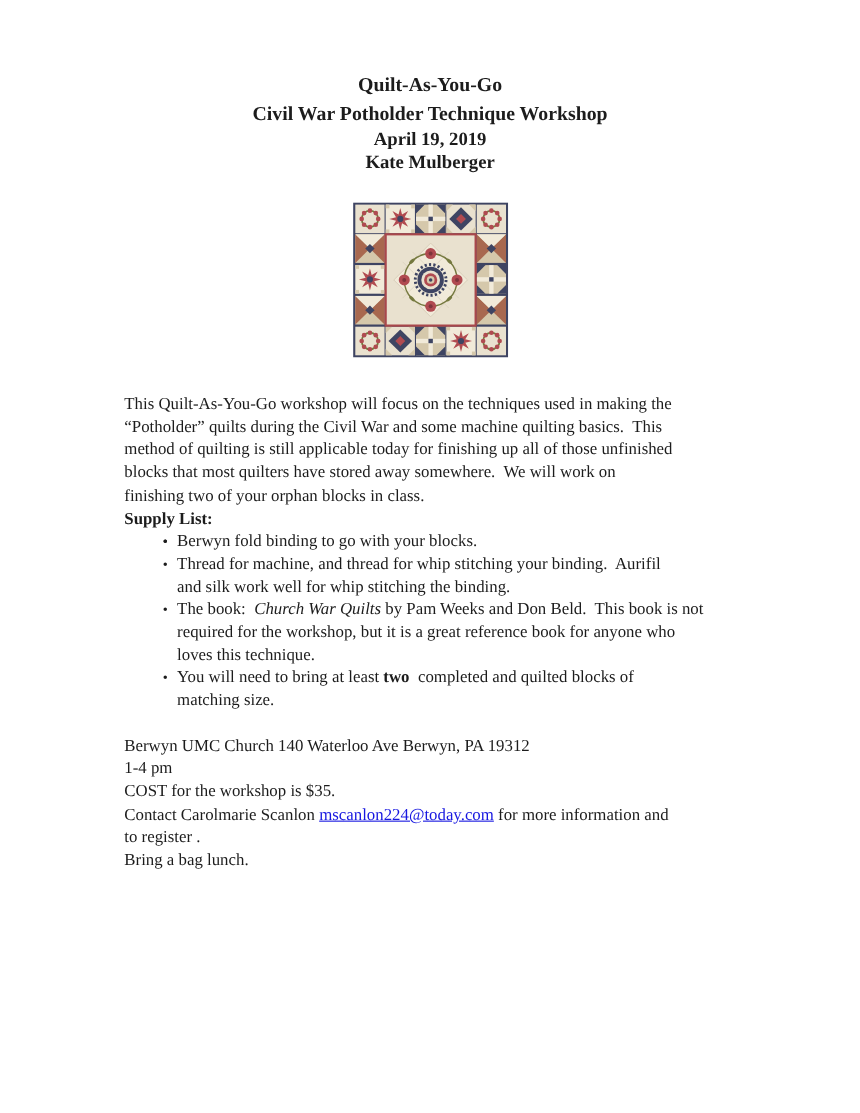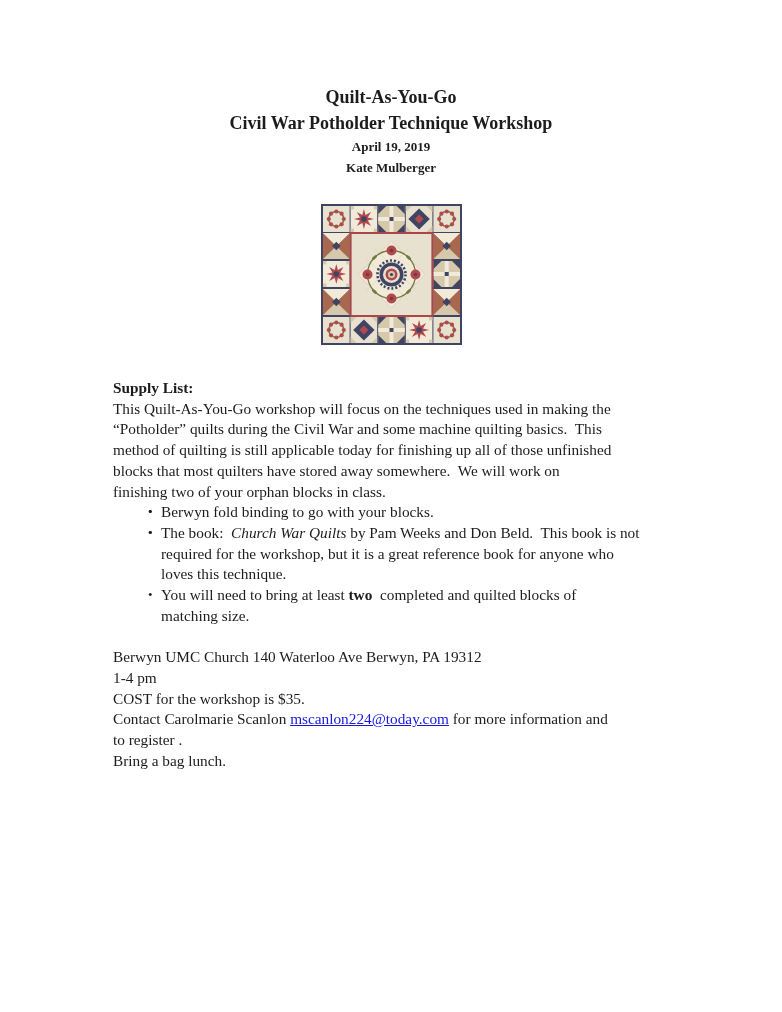--- a/index.html
+++ b/index.html
@@ -5,23 +5,23 @@
   html,body { margin:0; padding:0; background:#888; }
   .page {
     position:relative;
     width:782px; height:1012px;
     margin:0 auto;
     background:#ffffff;
     font-family:"Liberation Serif","DejaVu Serif",serif;
     color:#1c1c1c;
     overflow:hidden;
   }
-  .doc-header { padding-top:84px; text-align:center; font-weight:bold; }
+  .doc-header { padding-top:64px; text-align:center; font-weight:bold; }
   .title-line { font-size:18px; line-height:26px; }
-  .sub-line   { font-size:13px; line-height:21px; }
+  .sub-line   { font-size:17px; line-height:21px; }
 
   .quilt-wrap { margin-top:26px; display:flex; justify-content:center; }
   .quilt-svg  { display:block; }
 
   #doc-body {
     margin:33px 0 0 113px;
     width:620px;
     font-size:15.3px;
     line-height:20.7px;
   }
@@ -149,29 +149,30 @@
       <circle cx="70.5" cy="70.5" r="14" fill="none" stroke="var(--q-navy)" stroke-width="2.6" stroke-dasharray="2 2"></circle>
       <circle cx="70.5" cy="70.5" r="12" fill="var(--q-navy)"></circle>
       <circle cx="70.5" cy="70.5" r="8.5" fill="var(--q-cream)"></circle>
       <circle cx="70.5" cy="70.5" r="6" fill="var(--q-red)"></circle>
       <circle cx="70.5" cy="70.5" r="3.5" fill="var(--q-tan)"></circle>
       <circle cx="70.5" cy="70.5" r="1.6" fill="var(--q-navy)"></circle>
     </svg>
   </div>
 
   <div id="doc-body">
-      <div class="blk h"><span>Supply List:</span></div>
       <div class="blk p"><span>This Quilt-As-You-Go workshop will focus on the techniques used in making the
 “Potholder” quilts during the Civil War and some machine quilting basics.  This
 method of quilting is still applicable today for finishing up all of those unfinished
 blocks that most quilters have stored away somewhere.  We will work on
 finishing two of your orphan blocks in class.</span></div>
+      <div class="blk h"><span>Supply List:</span></div>
       <div class="blk li"><span class="dot">•</span></div>
       <div class="blk li"><span class="dot">•</span><span>Berwyn fold binding to go with your blocks.</span></div>
-      <div class="blk li"><span class="dot">•</span></div>
+      <div class="blk li"><span class="dot">•</span><span>Thread for machine, and thread for whip stitching your binding.  Aurifil
+and silk work well for whip stitching the binding.</span></div>
       <div class="blk li"><span class="dot">•</span><span>The book:  </span><span class="i">Church War Quilts</span><span> by Pam Weeks and Don Beld.  This book is not
 required for the workshop, but it is a great reference book for anyone who
 loves this technique.</span></div>
       <div class="blk li"><span class="dot">•</span><span>You will need to bring at least </span><span class="b">two</span><span>  completed and quilted blocks of
 matching size.</span></div>
       <div class="blk sp"></div>
       <div class="blk p"><span>Berwyn UMC Church 140 Waterloo Ave Berwyn, PA 19312
 1-4 pm
 COST for the workshop is $35.
 Contact Carolmarie Scanlon </span><a class="email" href="#">mscanlon224@today.com</a><span> for more information and

